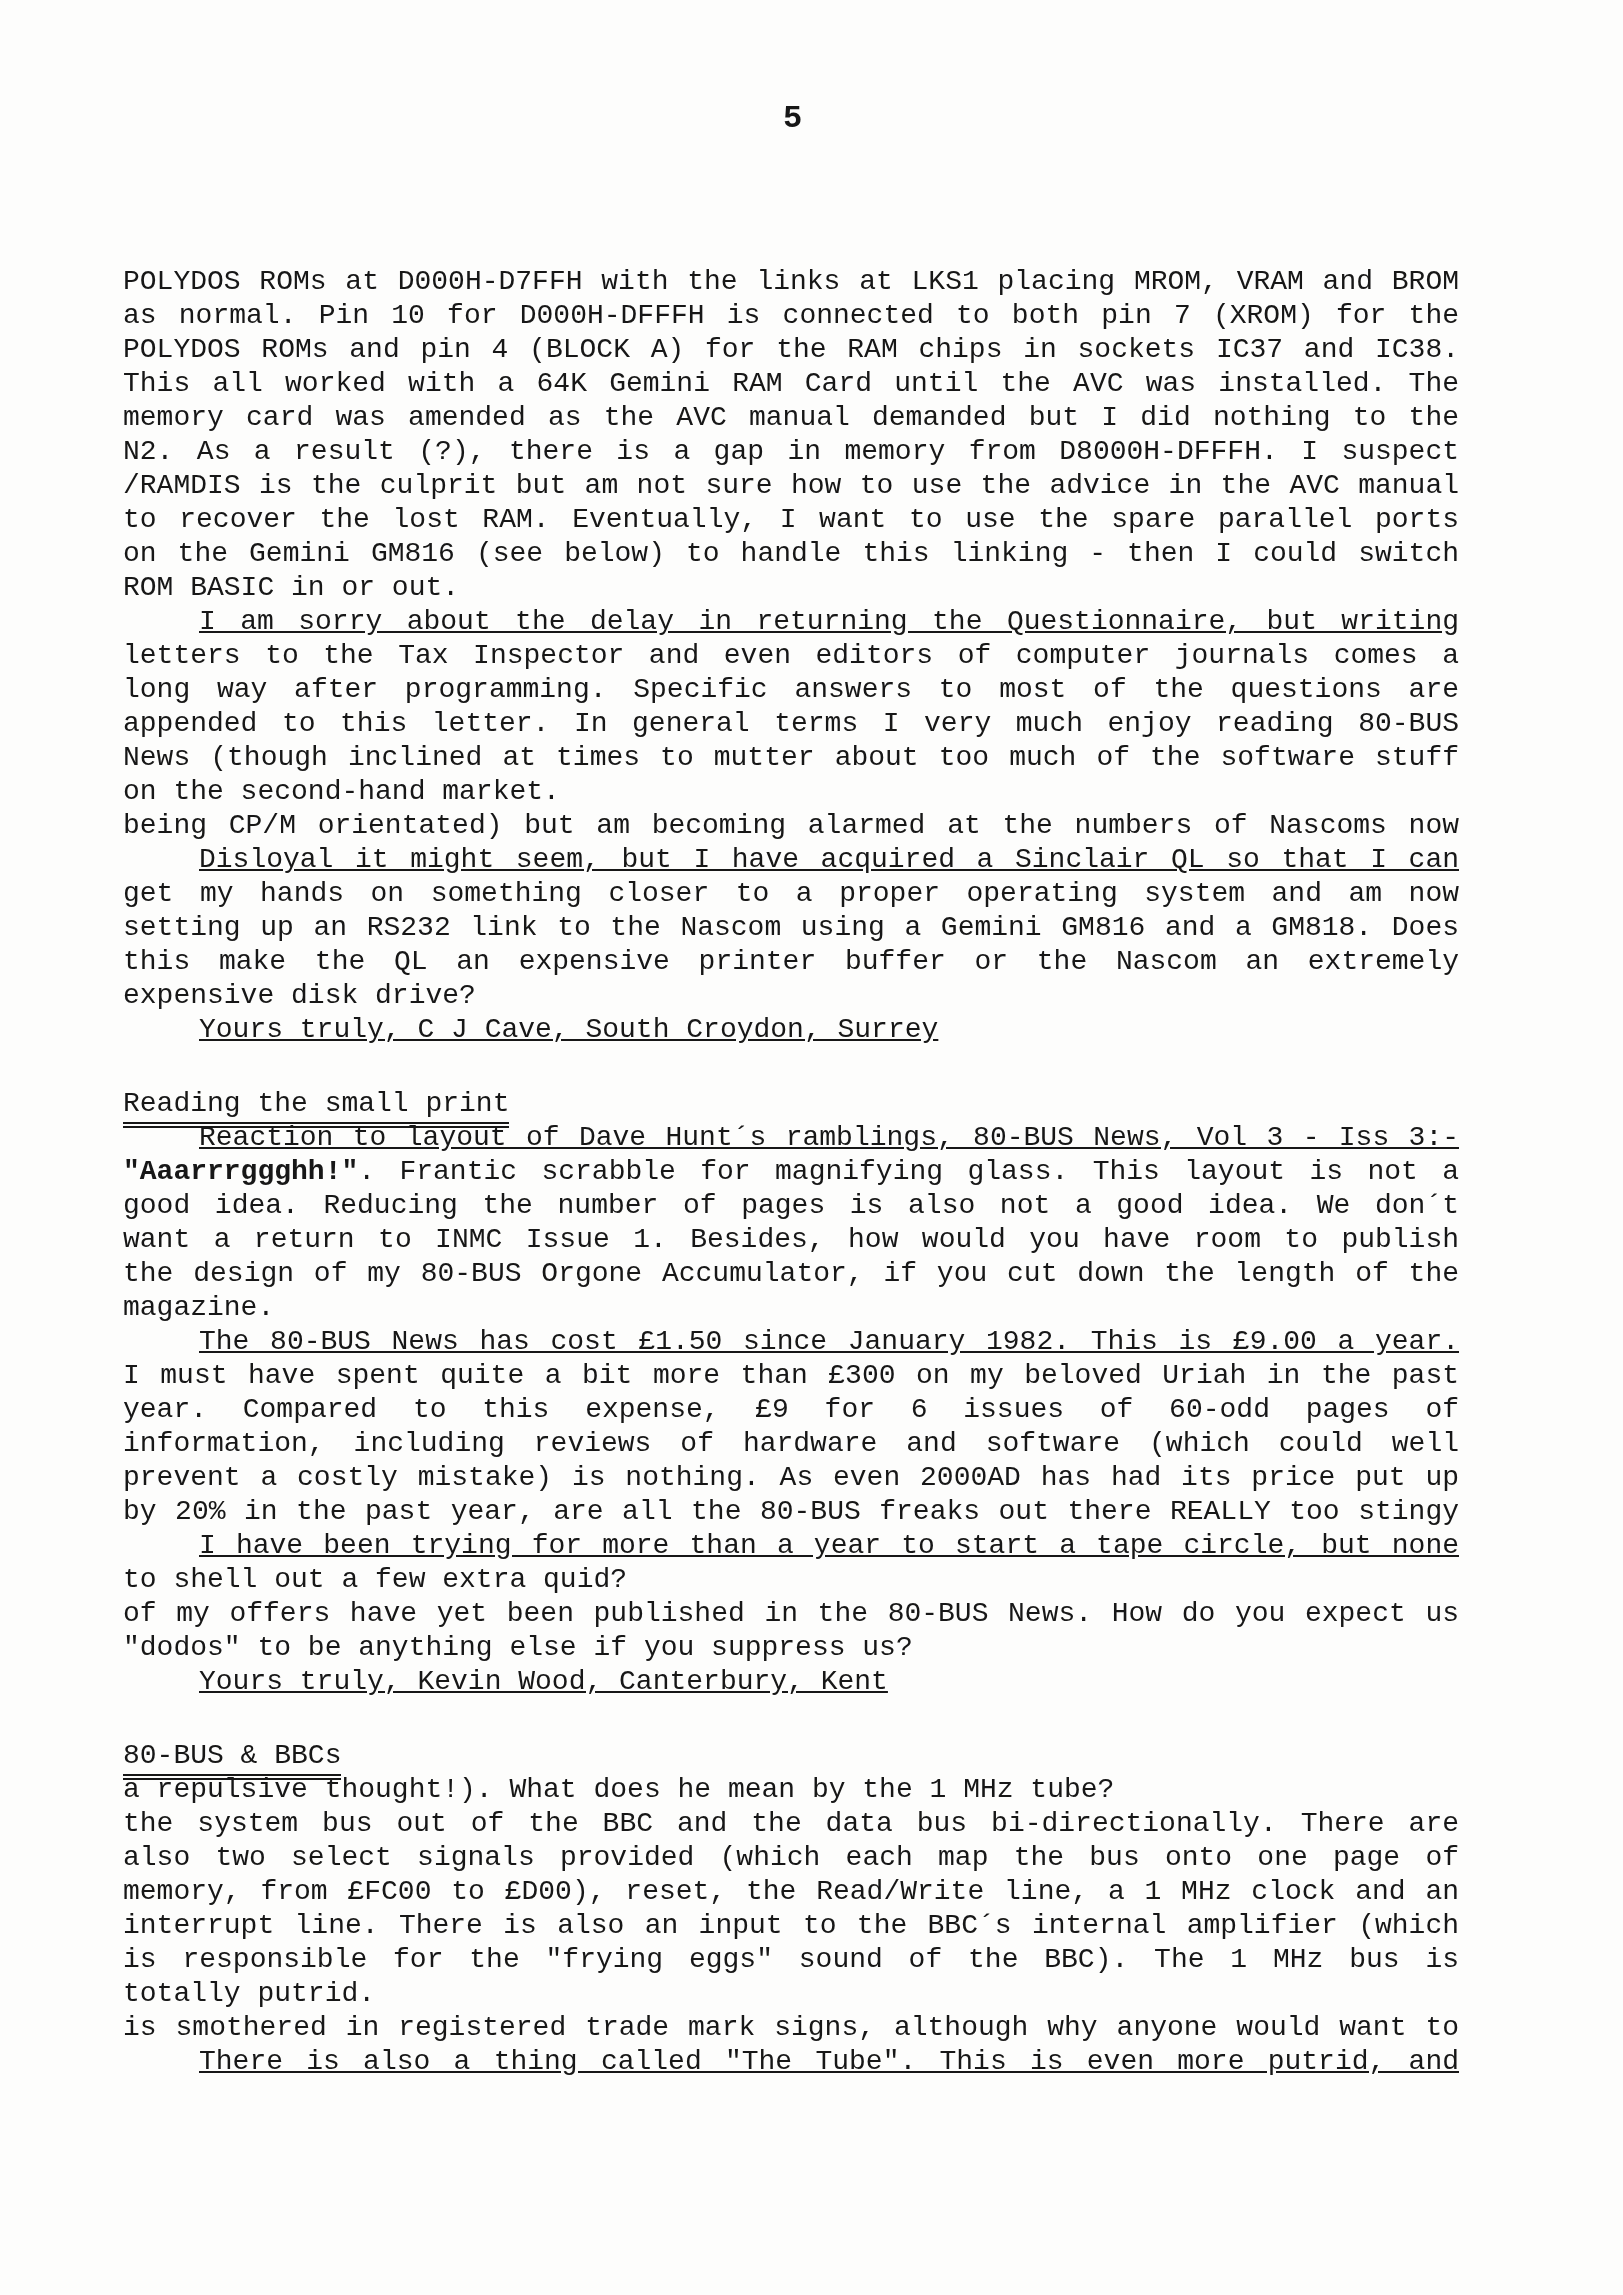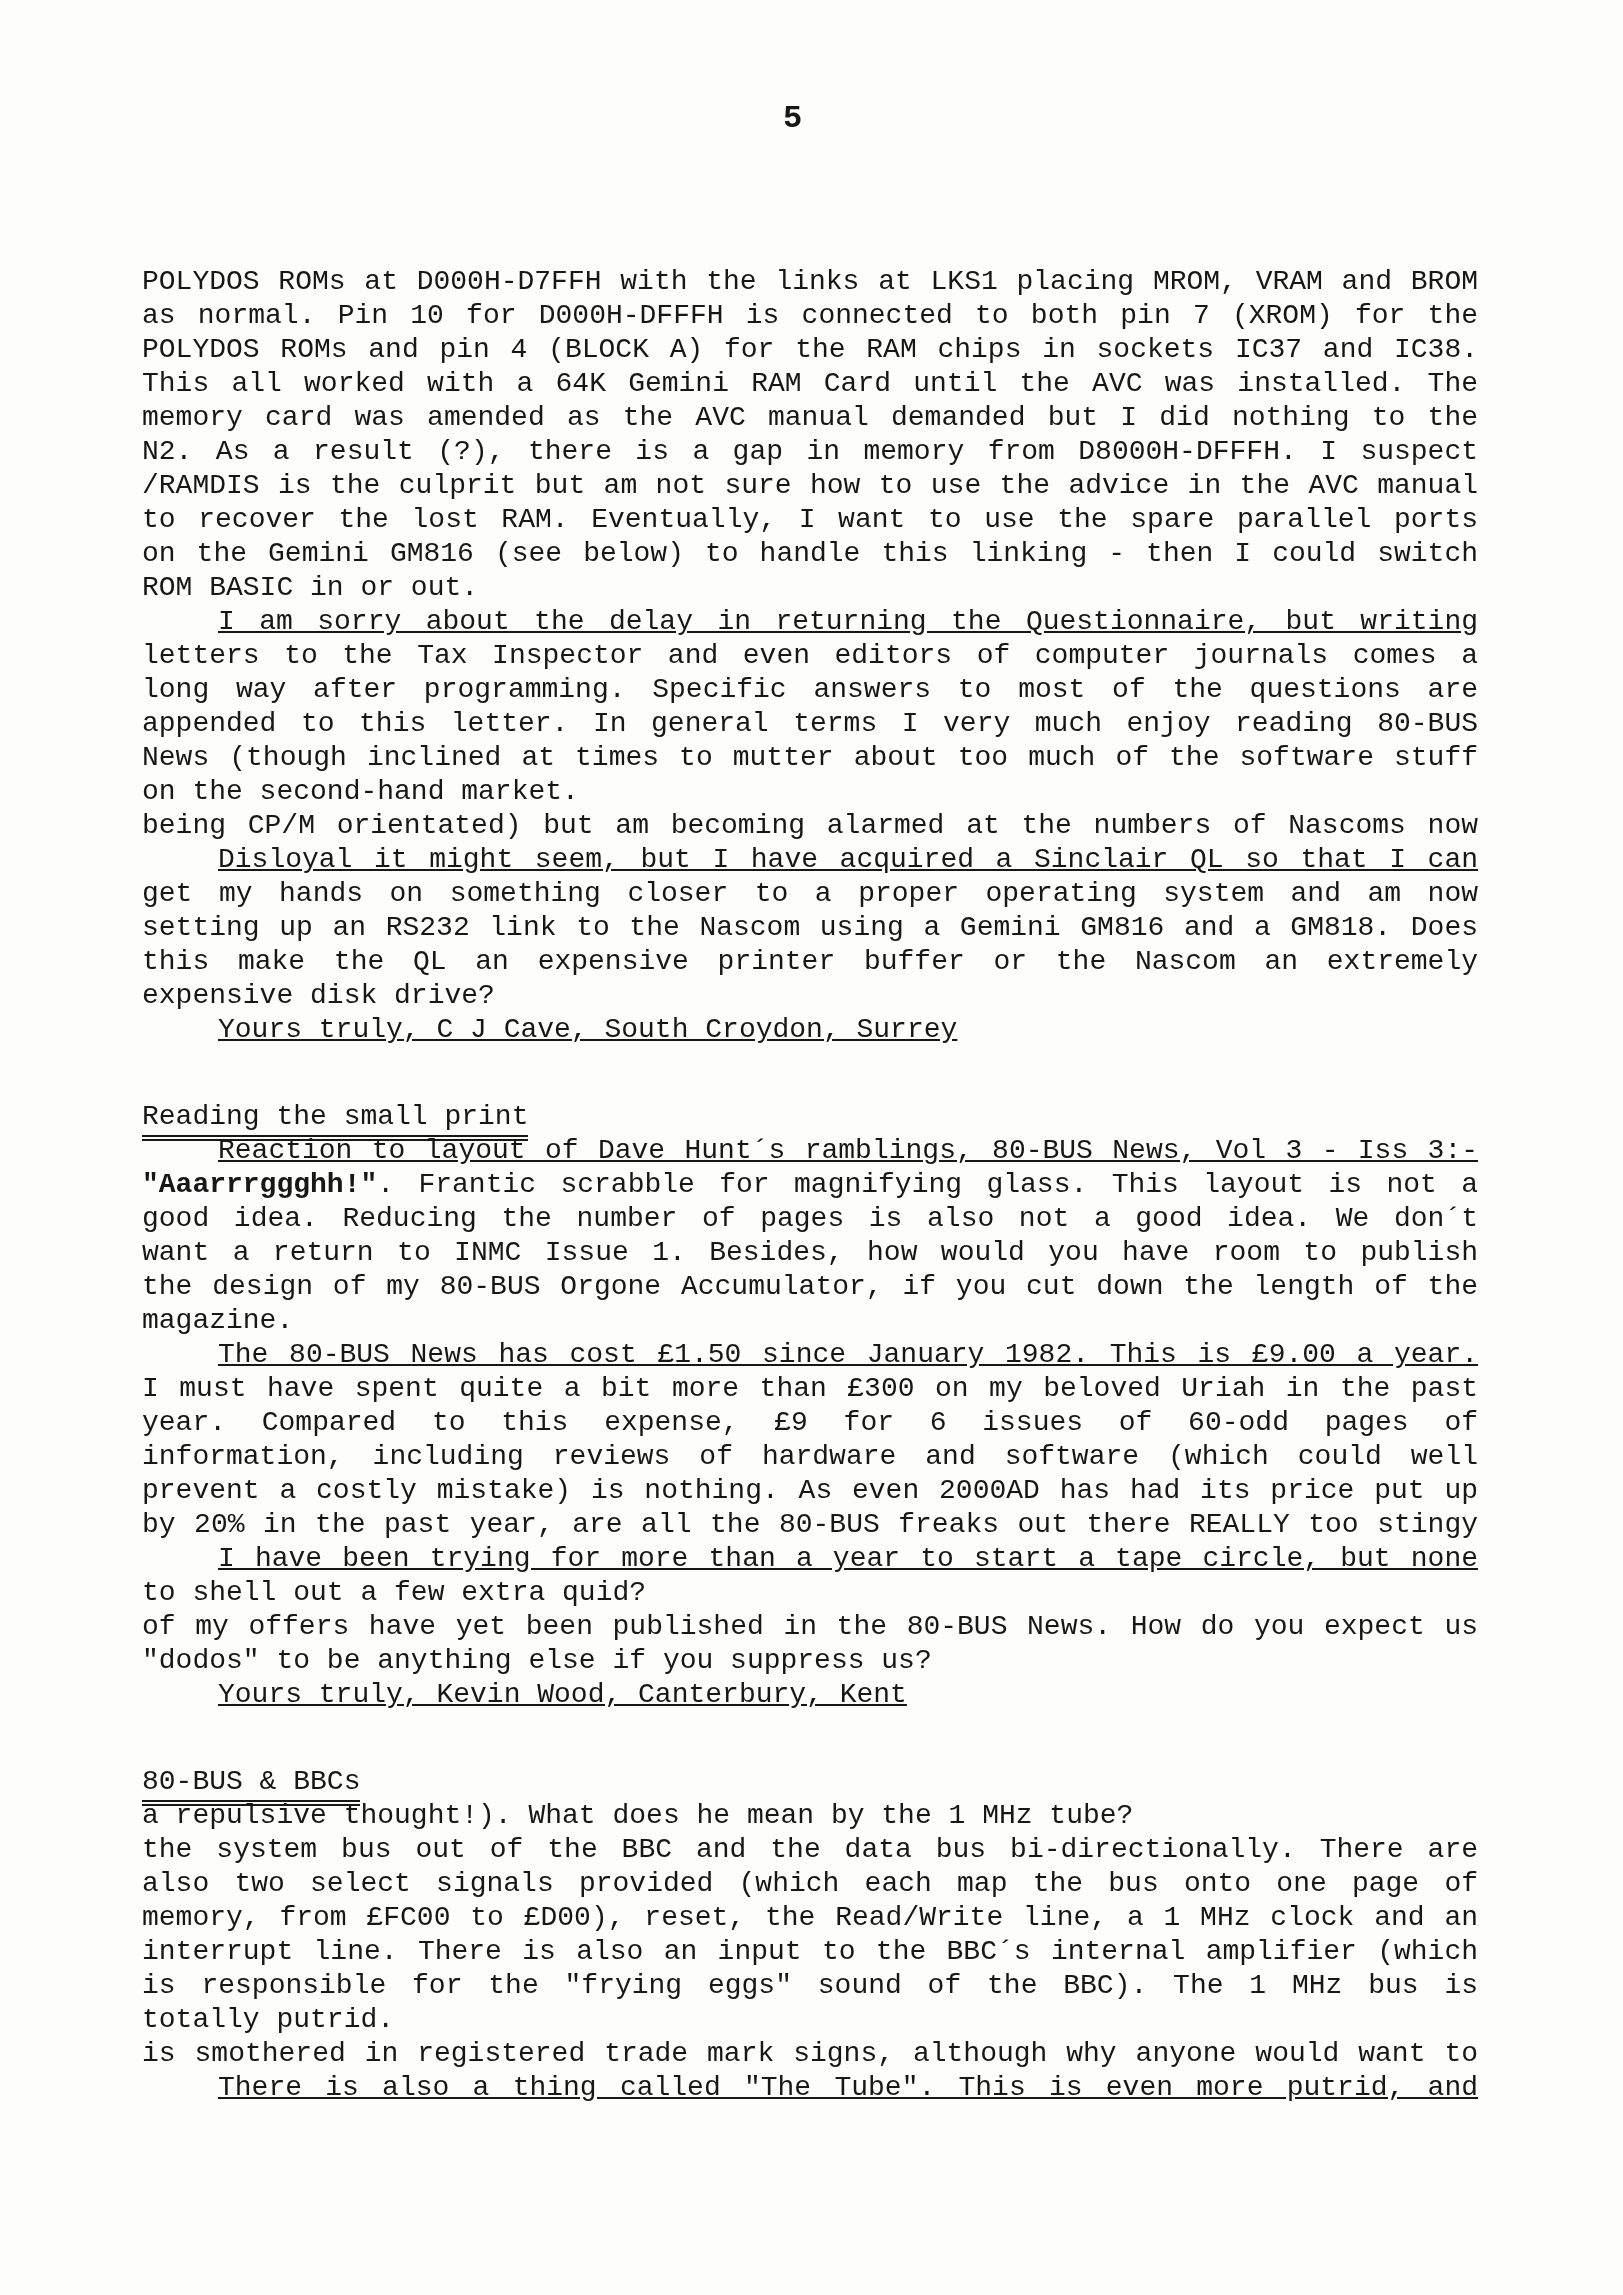--- a/index.html
+++ b/index.html
@@ -21,41 +21,41 @@
     width: 1336px;
     text-align: center;
     font-size: 32px;
     line-height: 35px;
     font-weight: 700;
     letter-spacing: 0.7px;
   }
   .body {
     position: absolute;
     top: 265px;
-    left: 142px;
+    left: 123px;
     width: 1336px;
     font-size: 28px;
     line-height: 34px;
   }
   .line {
     height: 34px;
     overflow: visible;
   }
   
   .line.j {
     text-align: justify;
     text-align-last: justify;
   }
   
   .line.ind {
     padding-left: 76px;
     text-decoration: underline;
   }
   .line.heading {
-    margin-top: 53px;
+    margin-top: 40px;
   }
   .hd {
     display: inline-block;
     border-bottom: 6.2px double currentColor;
     padding-bottom: 0.7px;
   }
   .b {
     font-weight: 700;
   }
 </style>

